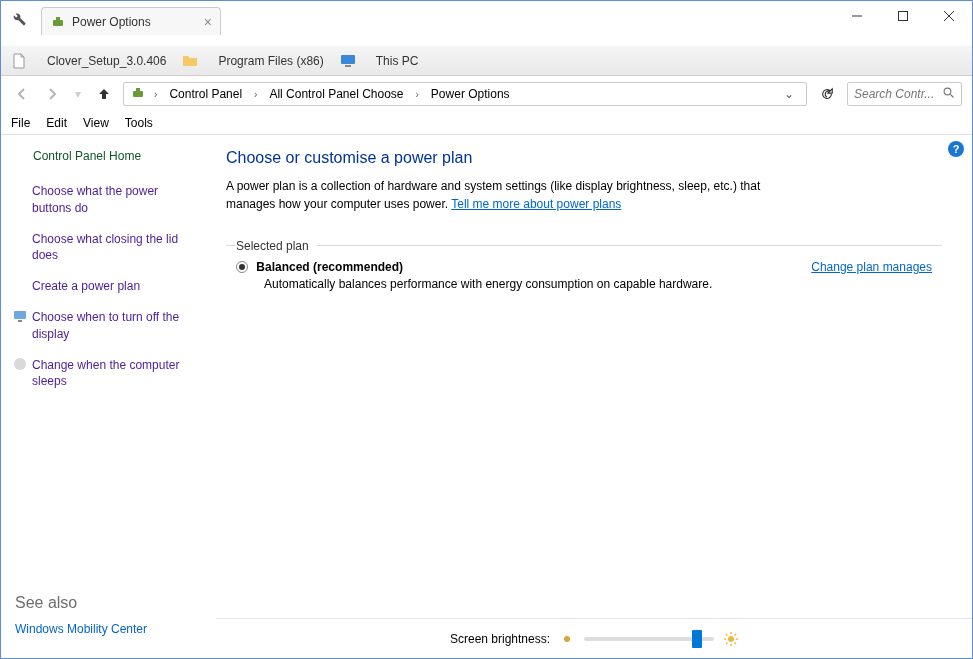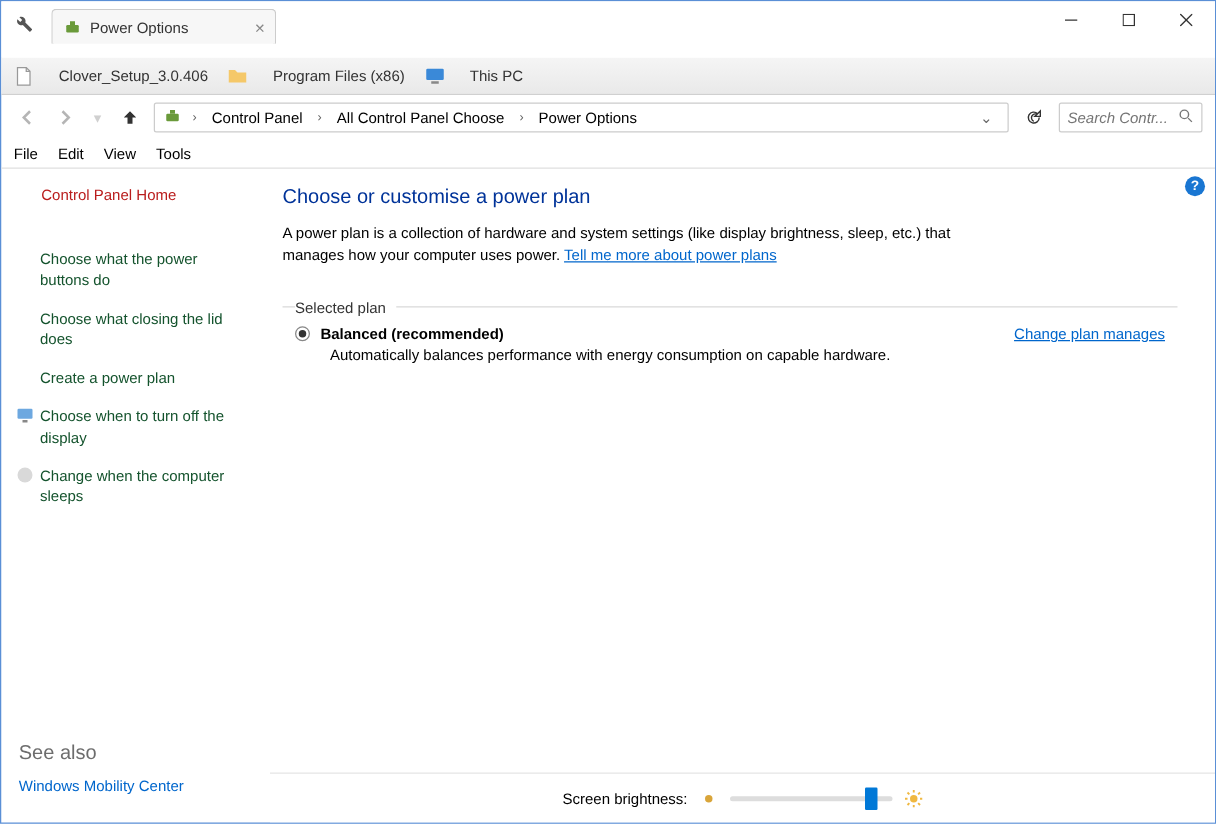--- a/index.html
+++ b/index.html
@@ -35,22 +35,22 @@
 
   
   .menu-bar { height: 23px; display: flex; align-items: center; padding: 0 10px; gap: 16px; border-bottom: 1px solid #e0e0e0; }
   .menu-item { font-size: 12px; }
 
   
   .content { display: flex; height: calc(100% - 45px - 30px - 36px - 23px); position: relative; }
   .help-badge { position: absolute; top: 6px; right: 8px; width: 16px; height: 16px; background: #1976d2; color: #fff; border-radius: 50%; font-size: 11px; font-weight: bold; display: flex; align-items: center; justify-content: center; }
 
   .sidebar { width: 215px; padding: 14px 16px 12px 12px; display: flex; flex-direction: column; }
-  .sidebar-home { color: #b91c1c; font-size: 12px; margin-bottom: 36px; padding-left: 20px; }
-  .sidebar-link { color: #14532d; font-size: 12px; margin-bottom: 14px; display: flex; align-items: flex-start; gap: 5px; line-height: 1.4; }
+  .sidebar-home { color: #14532d; font-size: 12px; margin-bottom: 20px; padding-left: 20px; }
+  .sidebar-link { color: #4c1d95; font-size: 12px; margin-bottom: 14px; display: flex; align-items: flex-start; gap: 5px; line-height: 1.4; }
   .sidebar-link-icon { width: 14px; height: 14px; flex-shrink: 0; }
   .sidebar-link-text { flex: 1; }
   .sidebar-link.no-icon .sidebar-link-icon { visibility: hidden; }
   .sidebar-spacer { flex: 1; }
   .see-also-header { color: #6d6d6d; font-size: 16px; margin-bottom: 10px; padding-left: 2px; }
   .see-also-link { color: #0066cc; font-size: 12px; margin-bottom: 10px; padding-left: 2px; }
 
   .main { flex: 1; padding: 14px 30px 0 10px; position: relative; }
   .page-heading { color: #003399; font-size: 16px; font-weight: normal; margin-bottom: 10px; }
   .page-desc { font-size: 12px; line-height: 1.5; margin-bottom: 18px; max-width: 560px; }

